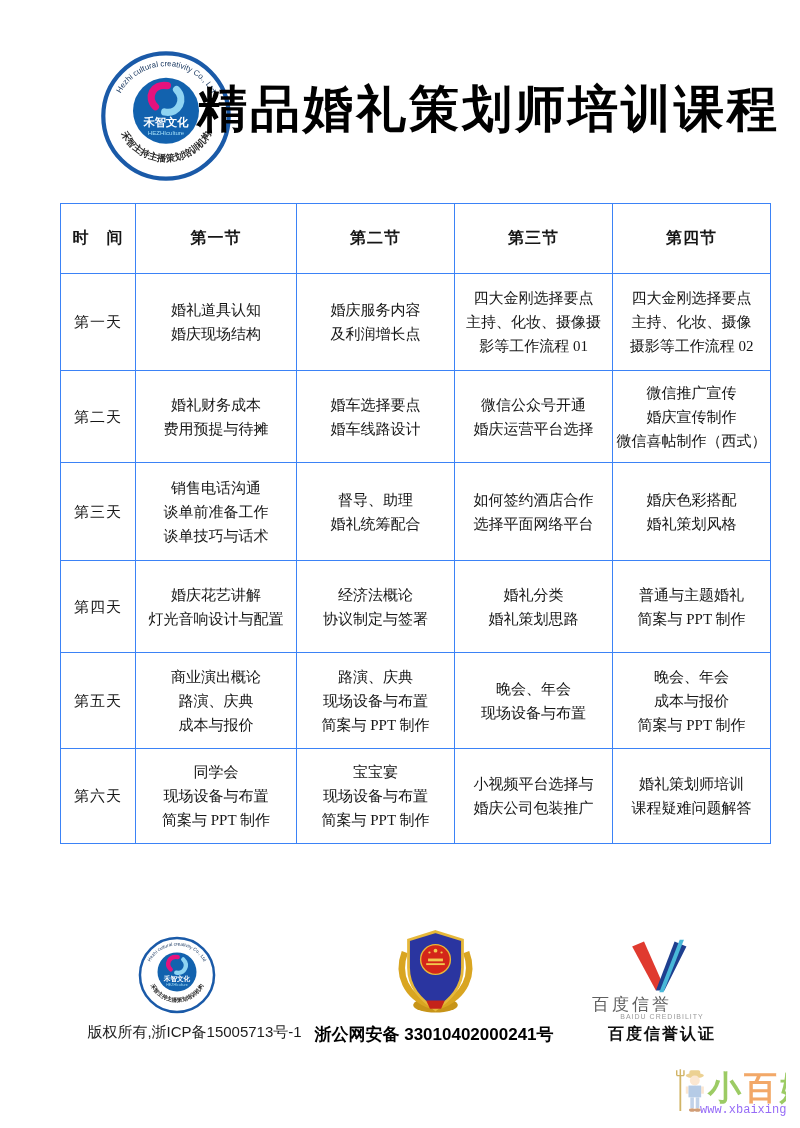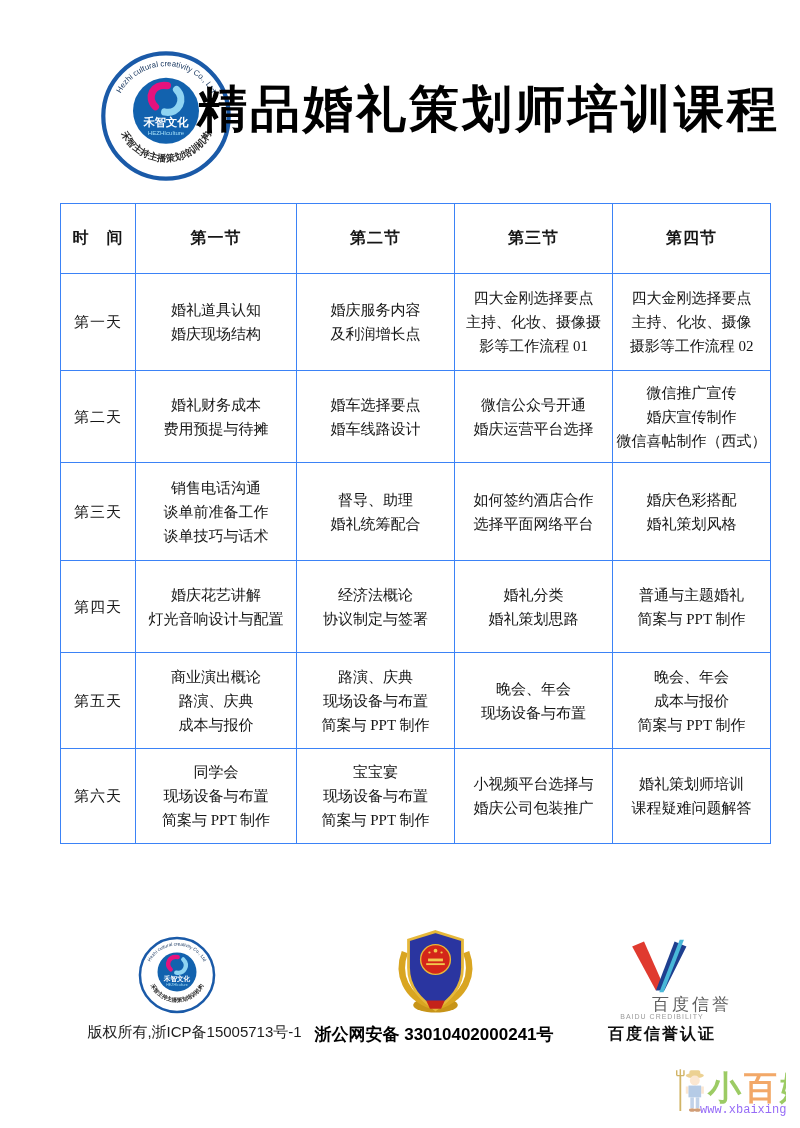--- a/index.html
+++ b/index.html
@@ -27,21 +27,21 @@
   col.c3 { width:158px; } col.c4 { width:158px; }
 
   
   .footer-logo-left { position:absolute; left:124px; top:936px; width:78px; height:78px; }
   .footer-copyright { position:absolute; left:48px; top:1023px; width:265px; text-align:center;
     font-size:15px; color:#1c1c1c; }
   .footer-badge { position:absolute; left:375px; top:926px; width:93px; height:93px; }
   .footer-police { position:absolute; left:290px; top:1023px; width:260px; text-align:center;
     font-size:17px; font-weight:bold; color:#000; }
   .footer-baidu-logo { position:absolute; left:614px; top:938px; width:66px; height:56px; }
-  .baidu-cn { position:absolute; left:578px; top:993px; width:140px; text-align:right;
+  .baidu-cn { position:absolute; left:578px; top:993px; width:140px; text-align:left;
     font-size:17px; color:#5f5f5f; letter-spacing:3px; }
   .baidu-en { position:absolute; left:578px; top:1013px; width:140px; text-align:center;
     font-size:7px; color:#9a9a9a; letter-spacing:1px; }
   .baidu-cert { position:absolute; left:570px; top:1024px; width:156px; text-align:center;
     font-size:16px; font-weight:bold; color:#0e0e0e; letter-spacing:2px; }
 
   
   .wm-farmer { position:absolute; left:660px; top:1066px; width:38px; height:50px; opacity:.85; }
   .wm-name { position:absolute; left:694px; top:1066px; width:104px;
     font-size:33px; font-weight:bold; letter-spacing:3px; white-space:nowrap; opacity:.85; }

